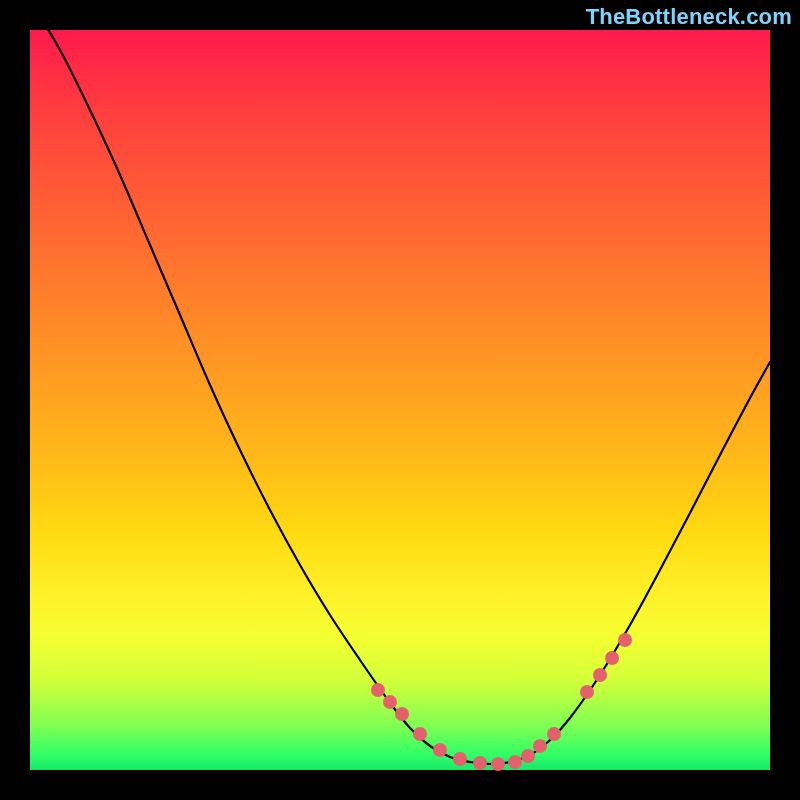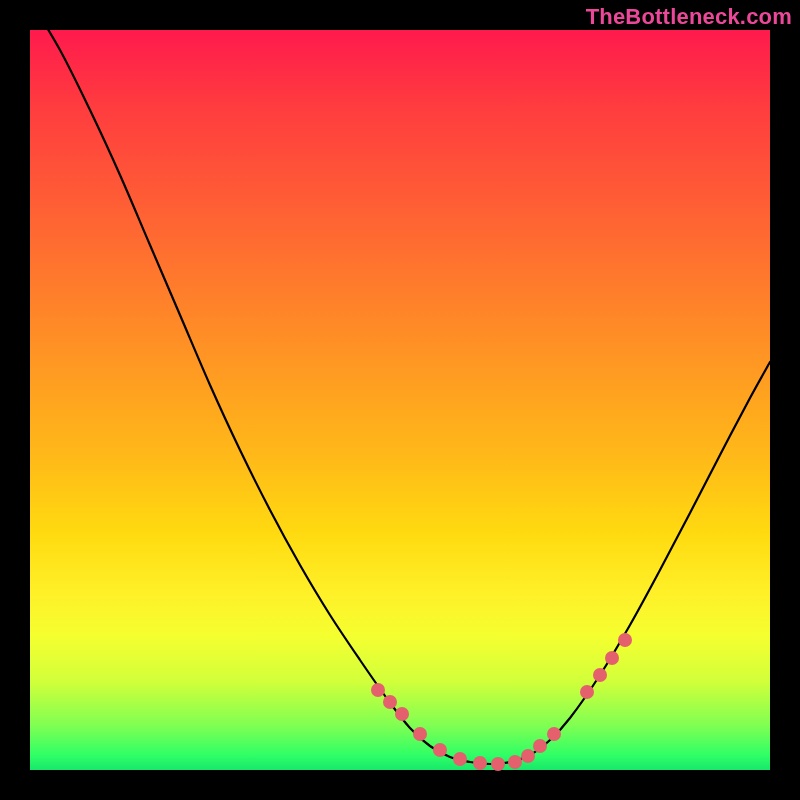--- a/index.html
+++ b/index.html
@@ -42,21 +42,21 @@
       #17e86a 100%
     );
   }
   .watermark {
     position: absolute;
     top: 4px;
     right: 8px;
     font-family: Arial, Helvetica, sans-serif;
     font-size: 22px;
     font-weight: 600;
-    color: #ec4899;
+    color: #7dd3fc;
     letter-spacing: 0.2px;
     user-select: none;
   }
   svg.curve {
     position: absolute;
     left: 0;
     top: 0;
     width: 740px;
     height: 740px;
     overflow: visible;

